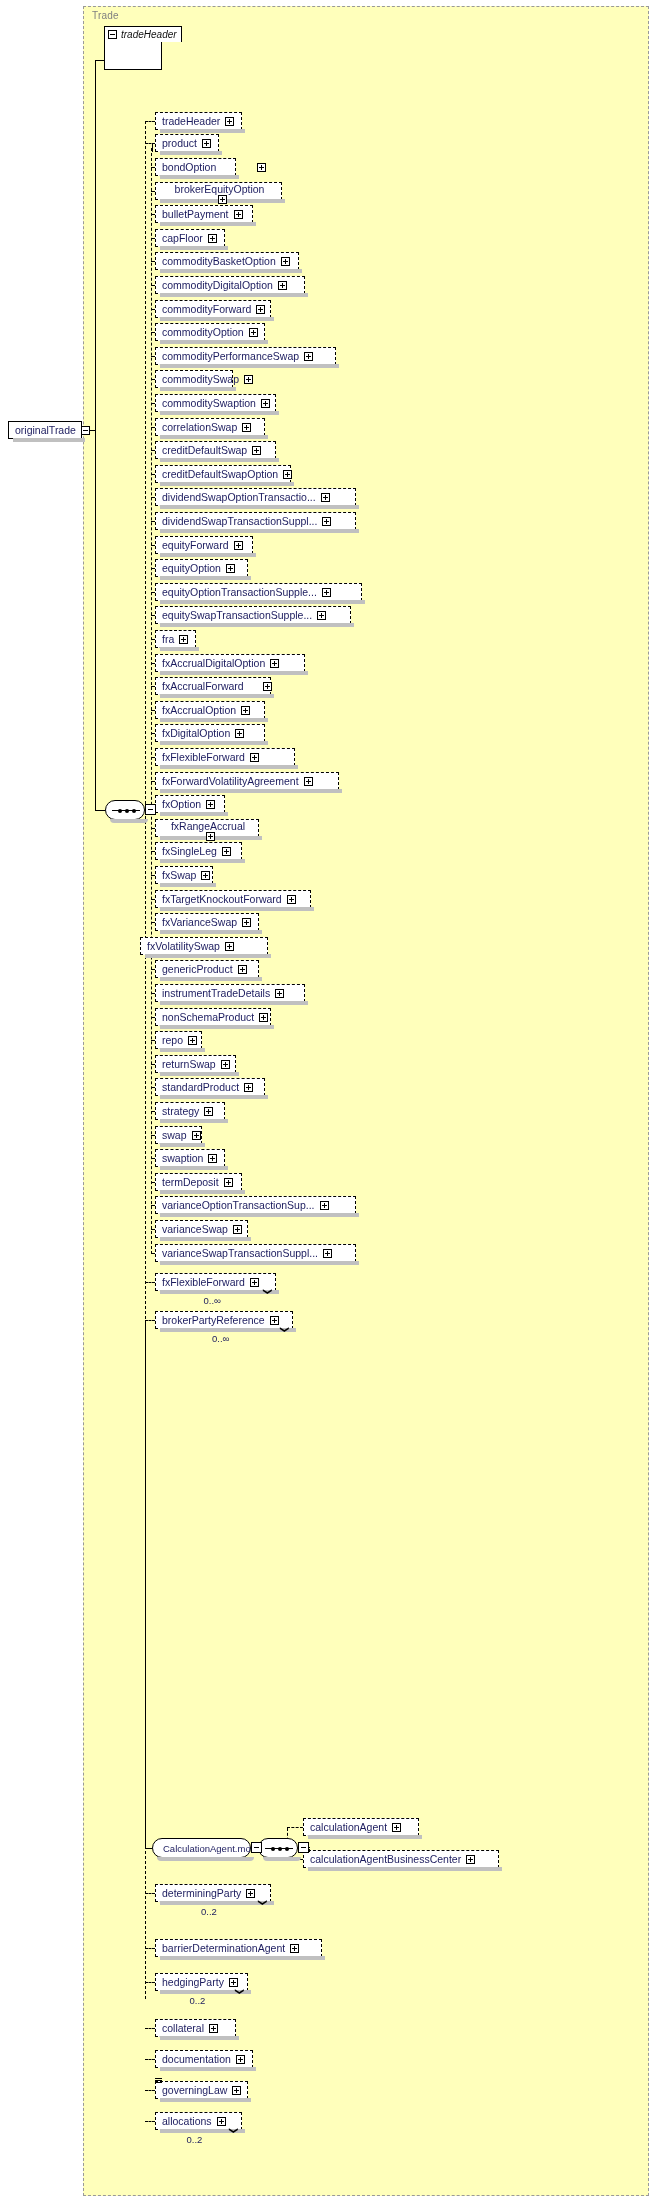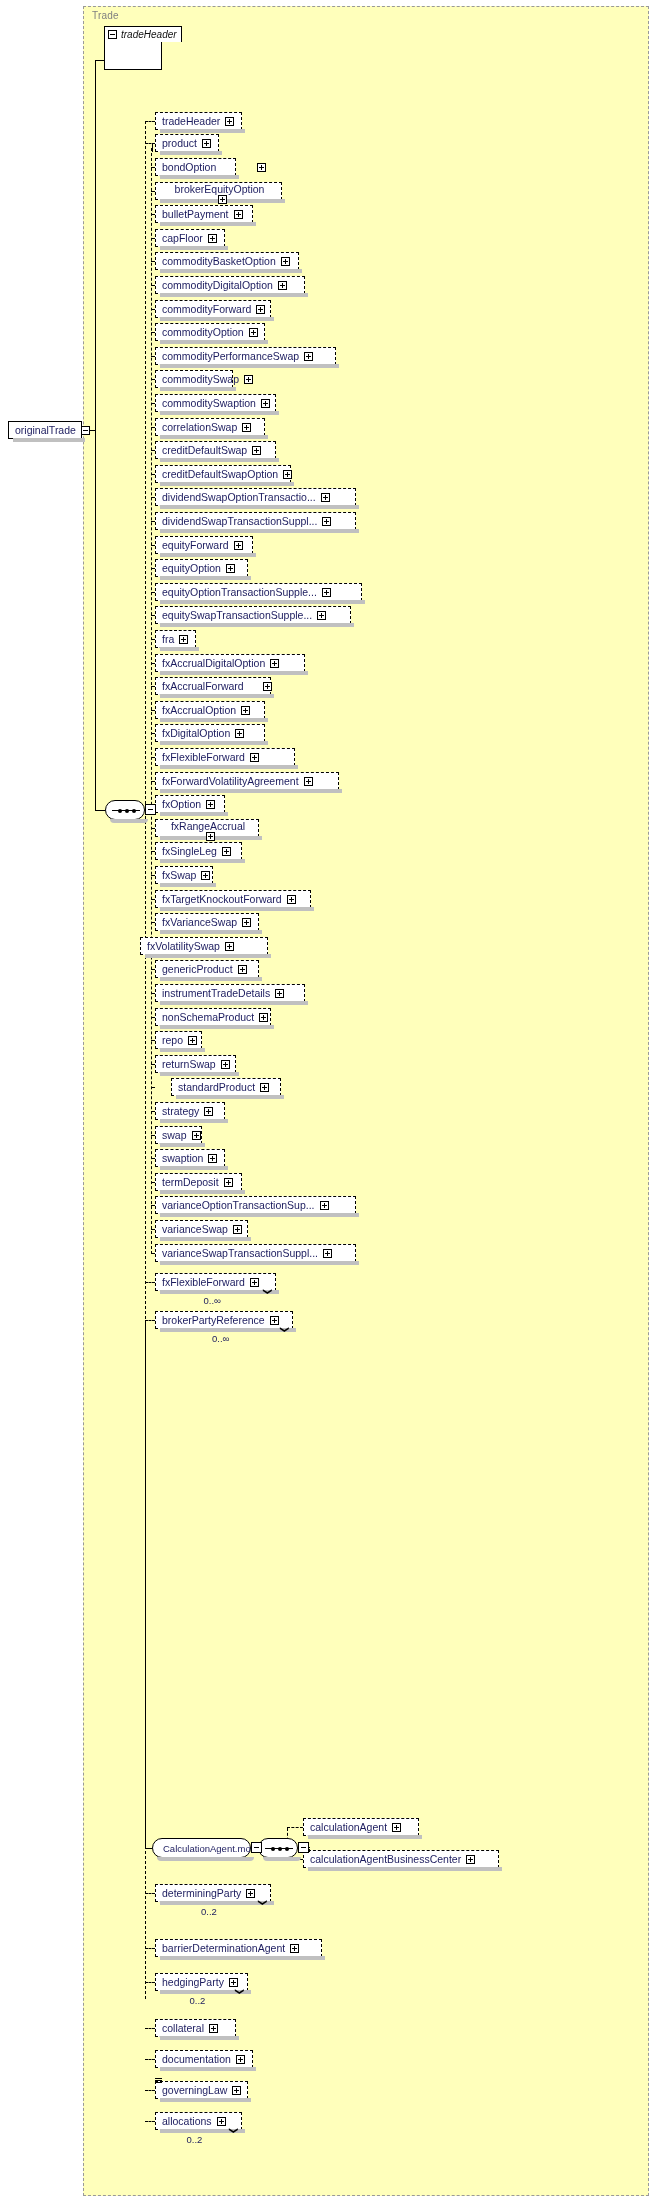--- a/index.html
+++ b/index.html
@@ -478,21 +478,21 @@
       <div class="node" style="left: 155px; top: 1031px; width: 47px;">
         <span class="lbl">repo</span>
         <span class="expander plus"></span>
       </div>
       <div class="hdash" style="left: 151px; top: 1040px; width: 4px;"></div>
       <div class="node" style="left: 155px; top: 1055px; width: 81px;">
         <span class="lbl">returnSwap</span>
         <span class="expander plus"></span>
       </div>
       <div class="hdash" style="left: 151px; top: 1064px; width: 4px;"></div>
-      <div class="node" style="left: 155px; top: 1078px; width: 110px; margin-left: 16px;">
+      <div class="node" style="left: 155px; top: 1078px; width: 110px;">
         <span class="lbl">standardProduct</span>
         <span class="expander plus"></span>
       </div>
       <div class="hdash" style="left: 151px; top: 1087px; width: 4px;"></div>
       <div class="node" style="left: 155px; top: 1102px; width: 70px;">
         <span class="lbl">strategy</span>
         <span class="expander plus"></span>
       </div>
       <div class="hdash" style="left: 151px; top: 1111px; width: 4px;"></div>
       <div class="node" style="left: 155px; top: 1126px; width: 47px;">

